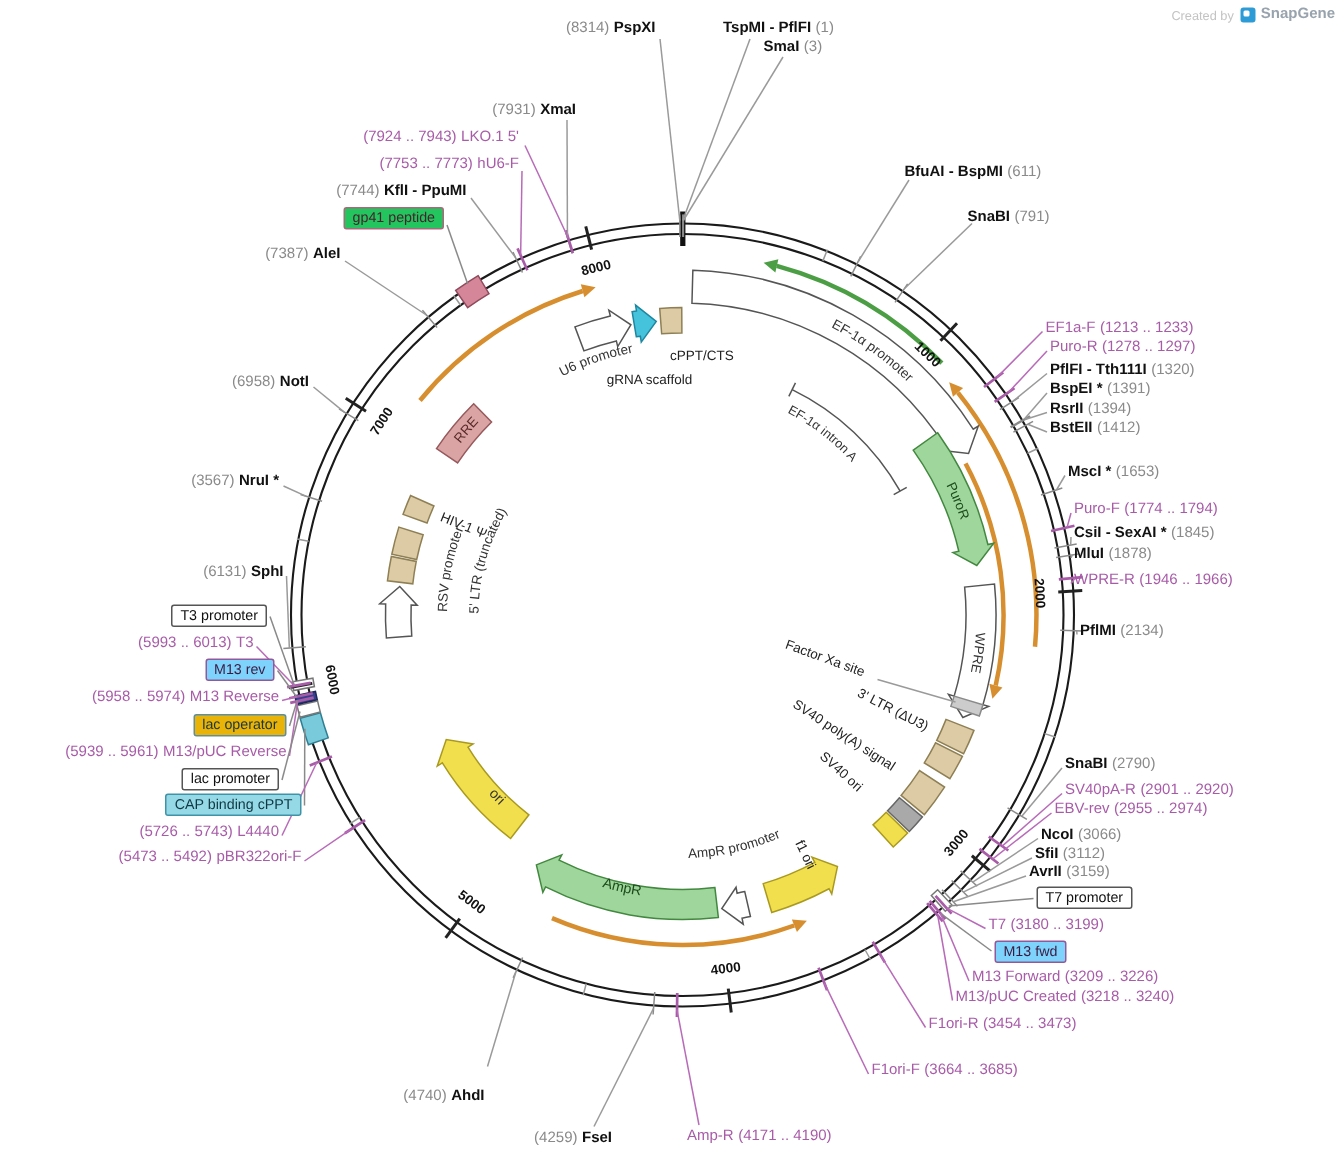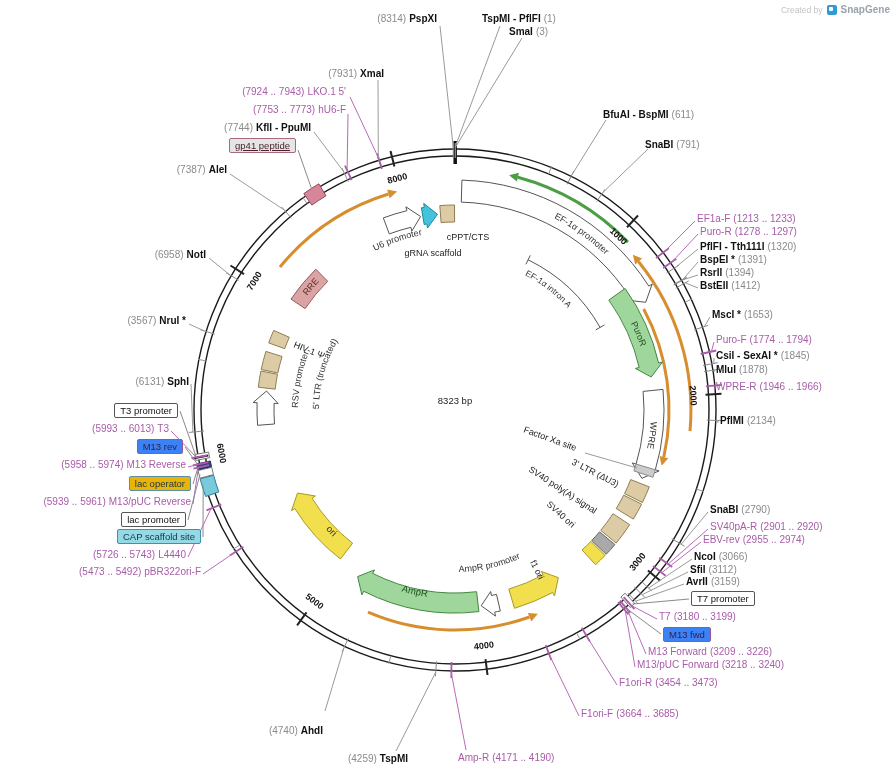--- a/index.html
+++ b/index.html
@@ -4,22 +4,22 @@
 <style>
   html,body{margin:0;padding:0;background:#fff;font-family:"Liberation Sans",sans-serif;}
   .stage{position:relative;width:896px;height:776px;background:#fff;overflow:hidden;}
   .stage svg{position:absolute;left:0;top:0;}
   svg text{font-family:"Liberation Sans",sans-serif;}
   .lab{position:absolute;font-size:10px;line-height:11px;white-space:nowrap;display:flex;gap:3px;align-items:baseline;}
   .gy{color:#8a8a8a;}
   .en{color:#111;font-weight:bold;}
   .pp{color:#A85CA8;}
   .tag{position:absolute;font-size:9.5px;line-height:11px;padding:1px 5px;border:1px solid;border-radius:2px;white-space:nowrap;}
-  .tag-pink{background:#e5e5e5;border-color:#a8697a;color:#47242d;text-decoration:underline;}
-  .tag-purple{background:#3b82f6;border-color:#93589a;color:#3d1a42;}
+  .tag-pink{background:#22c55e;border-color:#a8697a;color:#47242d;}
+  .tag-purple{background:#7dd3fc;border-color:#93589a;color:#3d1a42;}
   .tag-blue{background:#AFD3DF;border-color:#5b8fa3;color:#17374 2;}
   .tag-blue{background:#eab308;border-color:#5b8fa3;color:#173742;}
   .tag-cyan{background:#96D9E6;border-color:#3f93a8;color:#103844;}
   .tag-plain{background:#fff;border-color:#555;color:#111;}
   .center-title{position:absolute;left:295px;top:394px;width:320px;text-align:center;}
   .center-title .t1{font-size:11px;font-weight:bold;color:#000;}
   .center-title .t2{font-size:9.5px;color:#222;margin-top:1px;}
   .wm{position:absolute;right:6px;top:4px;display:flex;gap:4px;align-items:center;font-size:8.5px;color:#c3c3c3;}
   .wm .logo{display:inline-block;width:10px;height:10px;border-radius:2px;background:#2D9BD6;position:relative;}
   .wm .logo:after{content:"";position:absolute;left:2px;top:2px;width:4px;height:4px;background:#fff;border-radius:1px;}
@@ -221,21 +221,20 @@
       <text x="468" y="240" font-size="9" fill="#222" text-anchor="middle">cPPT/CTS</text>
       <text x="571" y="464" font-size="9" fill="#222" text-anchor="start" transform="rotate(27 571 464)">3' LTR (ΔU3)</text>
       <text x="523" y="432" font-size="9" fill="#222" text-anchor="start" transform="rotate(20 523 432)">Factor Xa site</text>
       <text x="528" y="471" font-size="9" fill="#222" text-anchor="start" transform="rotate(33 528 471)">SV40 poly(A) signal</text>
       <text x="546" y="505" font-size="9" fill="#222" text-anchor="start" transform="rotate(42 546 505)">SV40 ori</text>
       <text x="530" y="562" font-size="9" fill="#222" text-anchor="start" transform="rotate(64 530 562)">f1 ori</text>
       <text x="293" y="347" font-size="9" fill="#222" text-anchor="start" transform="rotate(22 293 347)">HIV-1 Ψ</text>
     </svg>
 
   <div class="center-title">
-    <div class="t2">8323 bp</div>
   </div>
 
   <div class="wm">
     <span>Created by</span>
     <span class="logo"></span>
     <span class="brand">SnapGene</span>
   </div>
 
   <div class="lab" style="right:459px;top:13px">
       <span class="gy">(8314)</span>
@@ -260,21 +259,21 @@
   <div class="lab" style="right:710px;top:315px">
       <span class="gy">(3567)</span>
       <span class="en">NruI *</span>
     </div>
   <div class="lab" style="right:707px;top:376px">
       <span class="gy">(6131)</span>
       <span class="en">SphI</span>
     </div>
   <div class="lab" style="right:488px;top:753px">
       <span class="gy">(4259)</span>
-      <span class="en">TspMI</span>
+      <span class="en">FseI</span>
     </div>
   <div class="lab" style="right:573px;top:725px">
       <span class="gy">(4740)</span>
       <span class="en">AhdI</span>
     </div>
 
   <div class="lab" style="left:482px;top:13px">
       <span class="en">TspMI - PflFI</span>
       <span class="gy">(1)</span>
     </div>
@@ -373,21 +372,21 @@
     </div>
   <div class="lab" style="left:659px;top:611px">
       <span class="pp">T7</span>
       <span class="pp">(3180 .. 3199)</span>
     </div>
   <div class="lab" style="left:648px;top:646px">
       <span class="pp">M13 Forward</span>
       <span class="pp">(3209 .. 3226)</span>
     </div>
   <div class="lab" style="left:637px;top:659px">
-      <span class="pp">M13/pUC Forward</span>
+      <span class="pp">M13/pUC Created</span>
       <span class="pp">(3218 .. 3240)</span>
     </div>
   <div class="lab" style="left:619px;top:677px">
       <span class="pp">F1ori-R</span>
       <span class="pp">(3454 .. 3473)</span>
     </div>
   <div class="lab" style="left:581px;top:708px">
       <span class="pp">F1ori-F</span>
       <span class="pp">(3664 .. 3685)</span>
     </div>
@@ -416,15 +415,15 @@
       <span class="pp">pBR322ori-F</span>
     </div>
 
   <div class="tag tag-pink" style="right:600px;top:138px">gp41 peptide</div>
   <div class="tag tag-plain" style="left:691px;top:591px">T7 promoter</div>
   <div class="tag tag-purple" style="left:663px;top:627px">M13 fwd</div>
   <div class="tag tag-plain" style="right:718px;top:403px">T3 promoter</div>
   <div class="tag tag-purple" style="right:713px;top:439px">M13 rev</div>
   <div class="tag tag-blue" style="right:705px;top:476px">lac operator</div>
   <div class="tag tag-plain" style="right:710px;top:512px">lac promoter</div>
-  <div class="tag tag-cyan" style="right:695px;top:529px">CAP scaffold site</div>
+  <div class="tag tag-cyan" style="right:695px;top:529px">CAP binding cPPT</div>
 
 </div>
 
 </body></html>

